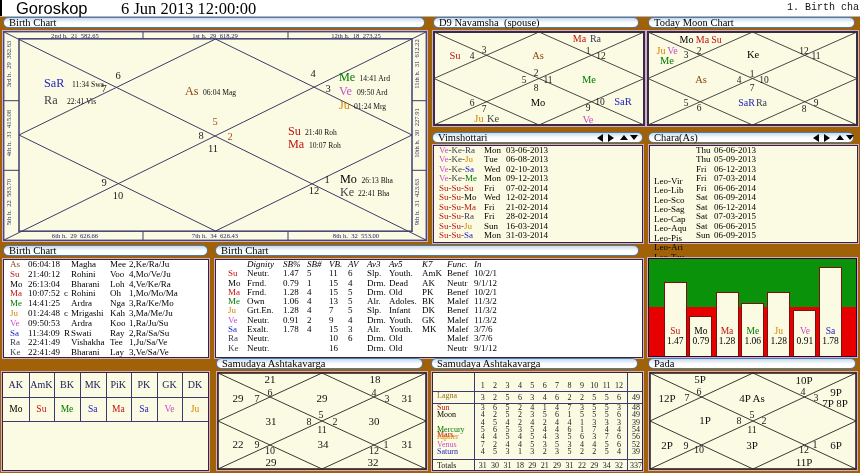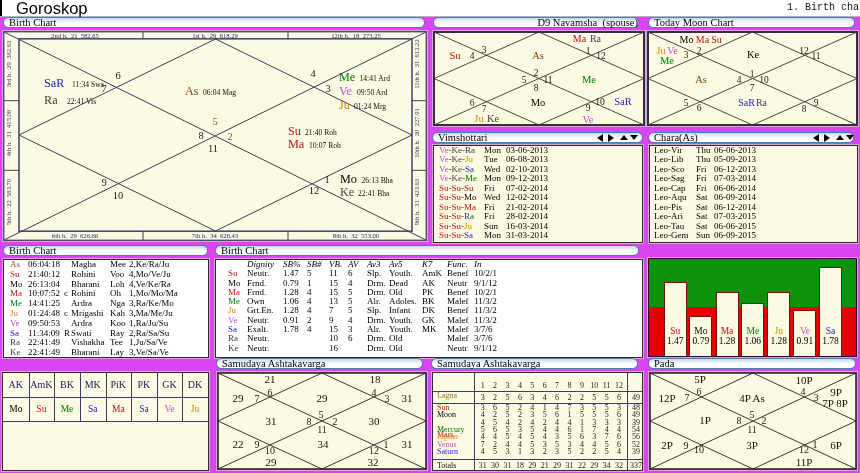--- a/index.html
+++ b/index.html
@@ -1,16 +1,16 @@
 <!DOCTYPE html>
 <html><head>
 <meta charset="utf-8">
 <style>
 html,body{margin:0;padding:0;}
-#page{position:relative;width:860px;height:473px;background:#d946ef;overflow:hidden;
+#page{position:relative;width:860px;height:473px;background:#a16207;overflow:hidden;
   font-family:"Liberation Serif",serif;}
 #topbar{position:absolute;left:0;top:0;width:860px;height:16px;background:#fff;border-bottom:1px solid #b9b2b9;}
 #topbar .g{position:absolute;left:16px;top:-1px;font-family:"Liberation Sans",sans-serif;font-size:16.5px;color:#000;}
 #topbar .d{position:absolute;left:121px;top:-1px;font-family:"Liberation Serif",serif;font-size:16.5px;color:#000;}
 #topbar .r{position:absolute;left:787px;top:2px;font-family:Liberation Mono, monospace;font-size:10px;color:#111;white-space:nowrap;}
 .pill{position:absolute;height:9px;border:1.5px solid #4a7da9;border-radius:7px;
   background:linear-gradient(#c7d9ec,#ffffff 55%,#ffffff);
   font-size:10.5px;line-height:9.5px;color:#000;padding:0 0 0 5px;white-space:nowrap;}
 .box{position:absolute;background:#fbfae2;border:1px solid #3a2433;box-shadow:0 0 0 1px #cfaecd;}
 .wbox{position:absolute;background:#ffffff;border:1px solid #3a2433;box-shadow:0 0 0 1px #cfaecd;}
@@ -22,34 +22,35 @@
 .tu{border-left:4px solid transparent;border-right:4px solid transparent;border-bottom:5.5px solid #000;top:1.5px;}
 .td{border-left:4px solid transparent;border-right:4px solid transparent;border-top:5.5px solid #000;top:2px;}
 .lst{font-size:9px;color:#000;}
 .lst .lr{position:relative;height:9.6px;line-height:9.6px;white-space:nowrap;}
 #vimb .lr,#chab .lr{height:9.45px;line-height:9.45px;}
 #nakb .lr{height:9.8px;line-height:9.8px;}
 #digb .lr{height:9.3px;line-height:9.3px;}
 .lr > span{position:absolute;top:0;}
 .lr > span span{position:static;}
 .a{left:5px;} .b{left:50px;} .c{left:72px;}
-.a2{left:4px;} .b2{left:46px;} .c2{left:64px;}
+.a2{left:4px;margin-top:31px;} .b2{left:46px;} .c2{left:64px;}
 .n1{left:6px;} .n2{left:24px;} .n3{left:60px;} .n4{left:67px;} .n5{left:106px;} .n6{left:125px;}
 .d1{left:12px;} .d2{left:31px;} .d3{left:67px;} .d4{left:91px;} .d5{left:113px;} .d6{left:132px;}
 .d7{left:151px;} .d8{left:173px;} .d9{left:206px;} .d10{left:231px;} .d11{left:258px;}
 .kc{position:absolute;width:25.6px;height:24px;line-height:24px;text-align:center;font-size:10px;color:#202060;}
 .samt{font-size:8px;color:#222;}
 .samt span{position:absolute;line-height:8px;}
 .sc{width:12px;text-align:center;}
 </style>
 </head>
 <body>
 <div id="page">
   <div id="topbar">
     <span class="g">Goroskop</span>
+    <span class="d">6 Jun 2013 12:00:00</span>
     <span class="r">1. Birth chart II</span>
   </div>
   <div style="position:absolute;left:0;top:0;width:2px;height:16px;background:#000;"></div>
 
   <div class="pill" style="left:3px;top:17px;width:415px;">Birth Chart</div>
   <svg style="left:3px;top:31px;" width="424" height="210" viewBox="0 0 424 210">
     <rect x="0.7" y="0.7" width="422.6" height="208.6" fill="#fbfae2" stroke="#4a4a78" stroke-width="1.4"></rect>
     <rect x="16" y="7.8" width="393" height="192.4" fill="none" stroke="#4a4a78" stroke-width="1.6"></rect>
     <g stroke="#3c3c64" stroke-width="1">
       <line x1="1" y1="1" x2="423" y2="209"></line>
@@ -112,21 +113,21 @@
       <text x="302" y="104" font-size="7.6" fill="#111">21:40 Roh</text>
       <text x="285" y="117" fill="#c01414">Ma</text>
       <text x="306" y="117" font-size="7.6" fill="#111">10:07 Roh</text>
       <text x="337" y="152" fill="#000">Mo</text>
       <text x="358.5" y="152" font-size="7.6" fill="#111">26:13 Bha</text>
       <text x="337" y="165" fill="#3f3f47">Ke</text>
       <text x="355" y="165" font-size="7.6" fill="#111">22:41 Bha</text>
     </g>
   </svg>
 
-  <div class="pill" style="left:433px;top:17px;width:199px;text-align:right;">D9 Navamsha&nbsp; (spouse)</div>
+  <div class="pill" style="left:433px;top:17px;width:199px;">D9 Navamsha&nbsp; (spouse)</div>
   <svg style="left:433px;top:31px;" width="212" height="95" viewBox="0 0 212 95">
     <rect x="1" y="1" width="210" height="93" fill="#fbfae2" stroke="#3a2b44" stroke-width="2"></rect>
     <g stroke="#333" stroke-width="0.9">
       <line x1="1" y1="1" x2="211" y2="94"></line>
       <line x1="211" y1="1" x2="1" y2="94"></line>
       <line x1="106" y1="1" x2="211" y2="47.5"></line>
       <line x1="211" y1="47.5" x2="106" y2="94"></line>
       <line x1="106" y1="94" x2="1" y2="47.5"></line>
       <line x1="1" y1="47.5" x2="106" y2="1"></line>
     </g>

